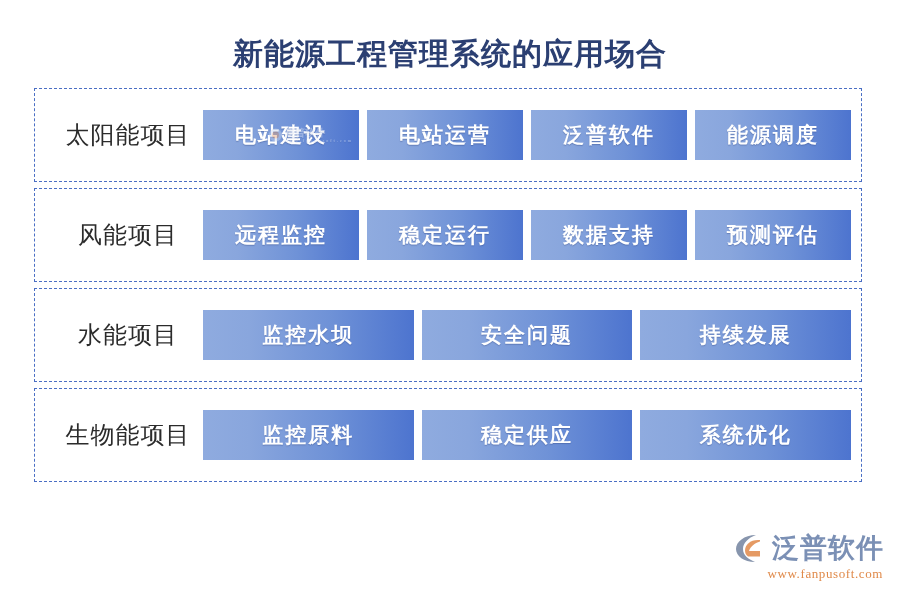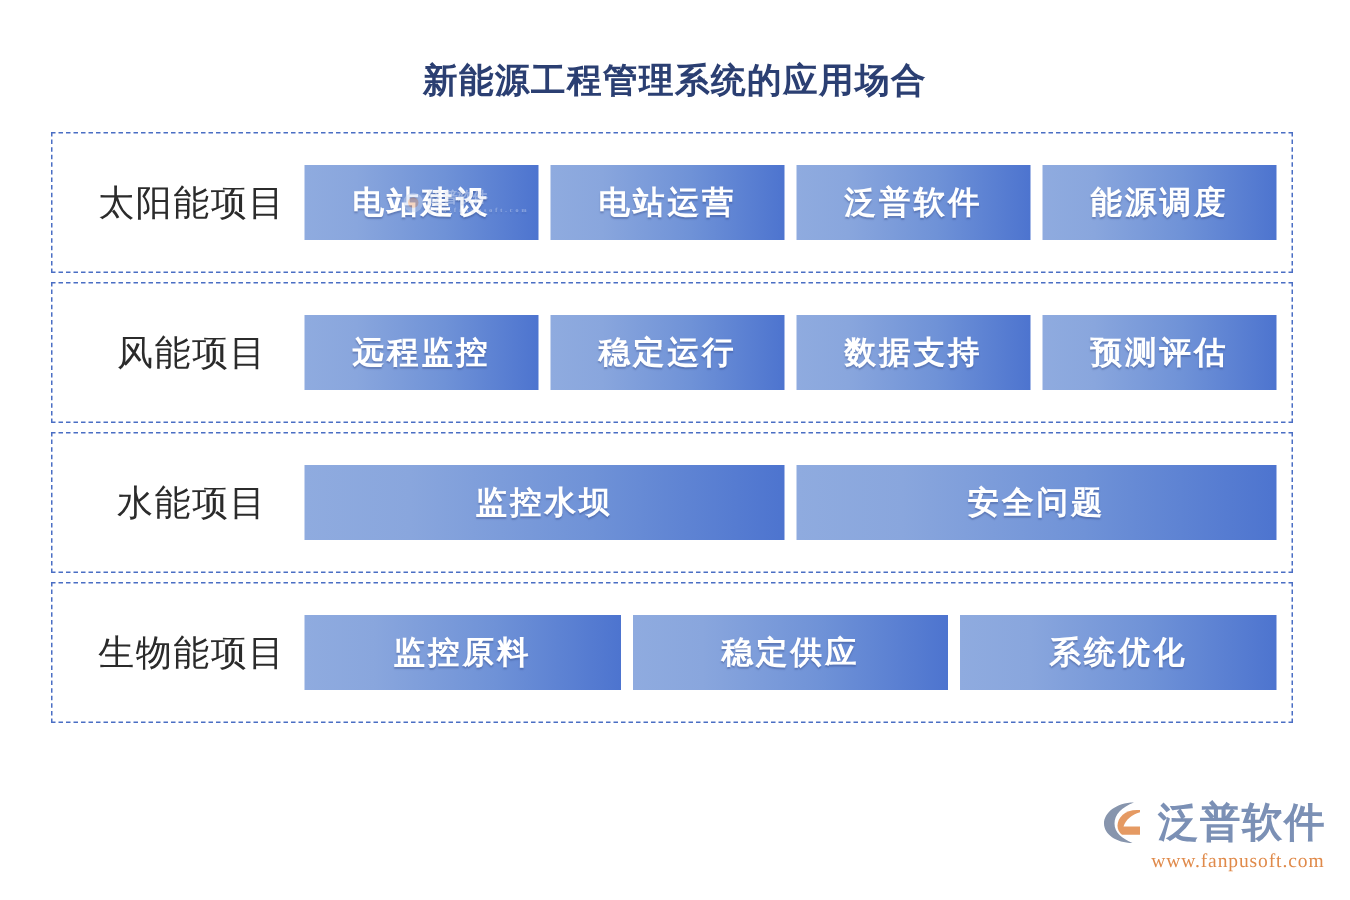--- a/index.html
+++ b/index.html
@@ -21,21 +21,21 @@
     box-sizing: border-box;
   }
 
   
   .title {
     position: absolute;
     left: 0;
     top: 34px;
     width: 900px;
     text-align: center;
-    font-size: 23px;
+    font-size: 30px;
     font-weight: bold;
     color: #2b3f72;
     letter-spacing: 1px;
     line-height: 40px;
     white-space: nowrap;
   }
 
   
   .rows {
     position: absolute;
@@ -229,20 +229,23 @@
     </div>
 
     <div class="row">
       <div class="row-label">水能项目</div>
       <div class="btn-group">
         <div class="chip">
           <span>监控水坝</span>
         </div>
         <div class="chip">
           <span>安全问题</span>
+        </div>
+        <div class="chip">
+          <span>持续发展</span>
         </div>
       </div>
     </div>
 
     <div class="row">
       <div class="row-label">生物能项目</div>
       <div class="btn-group">
         <div class="chip">
           <span>监控原料</span>
         </div>

